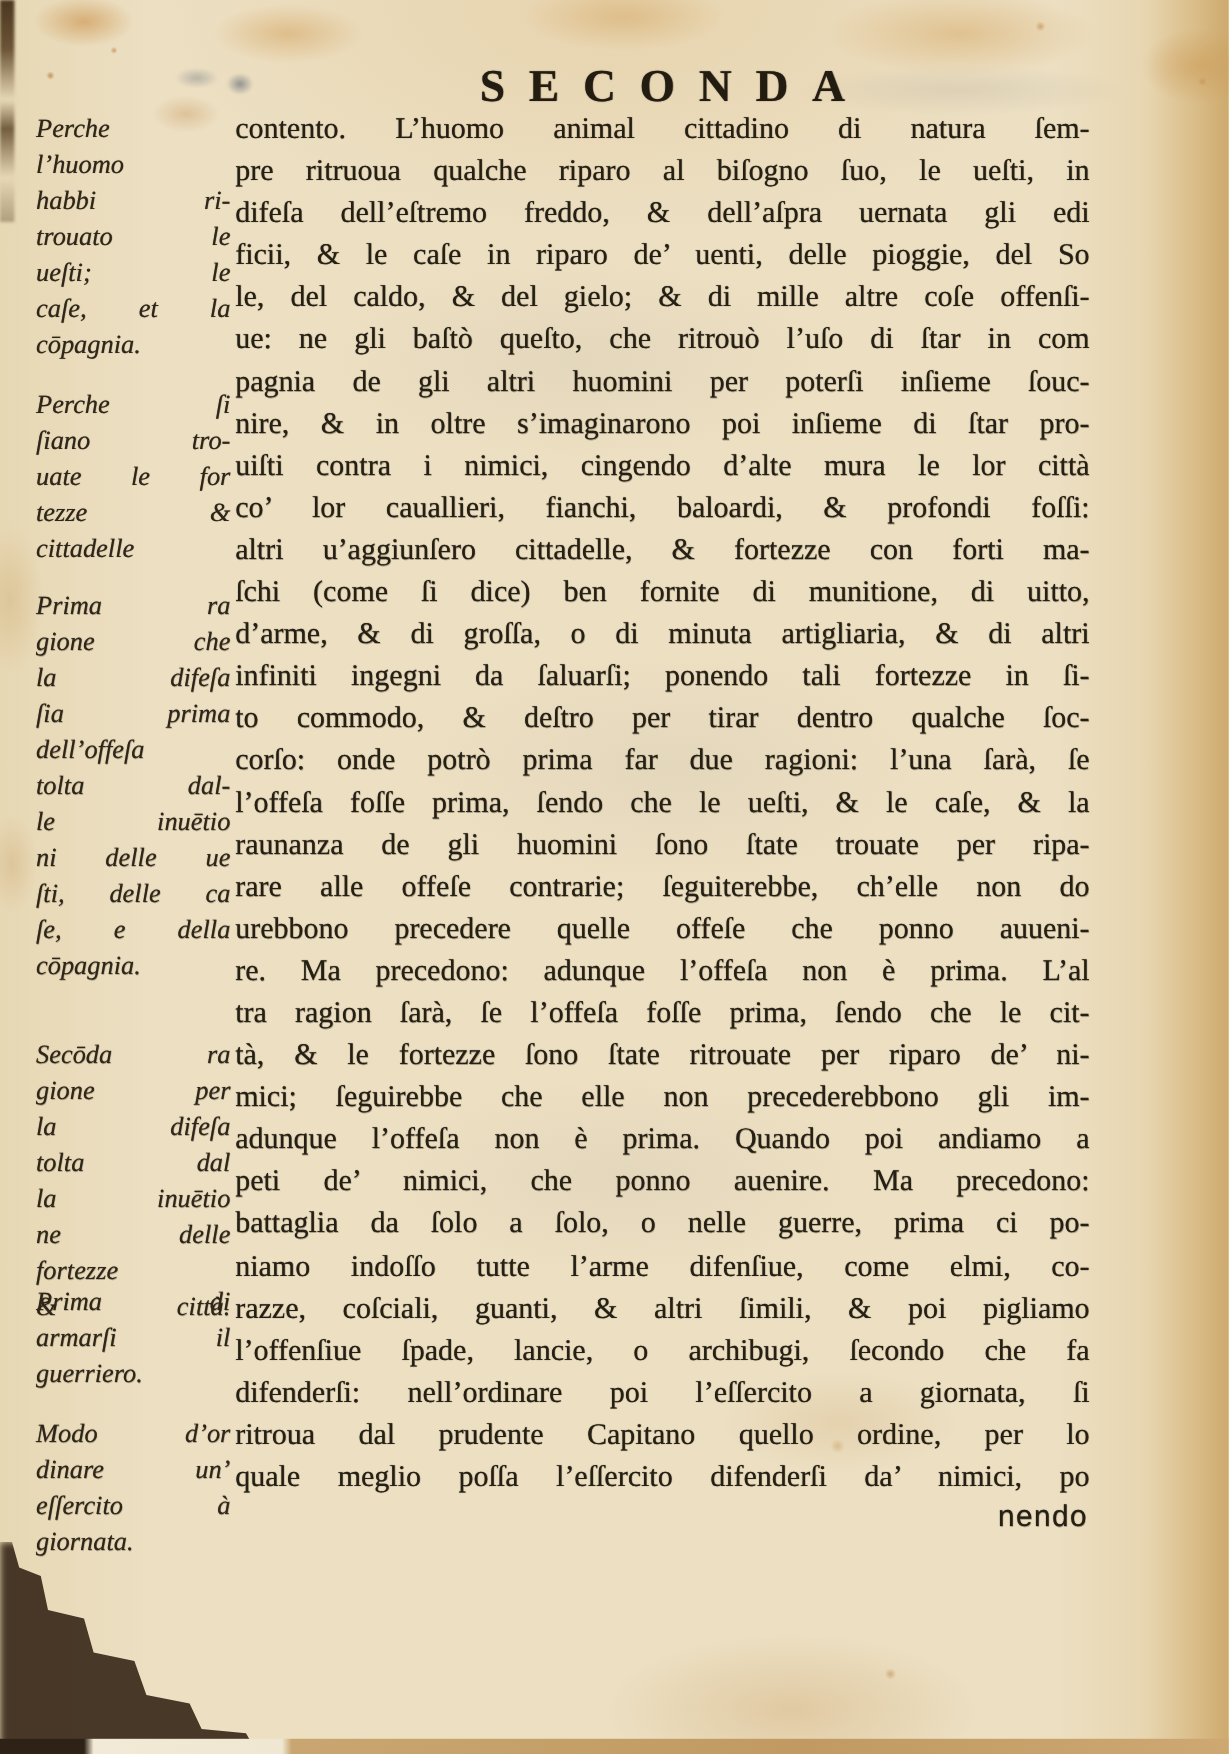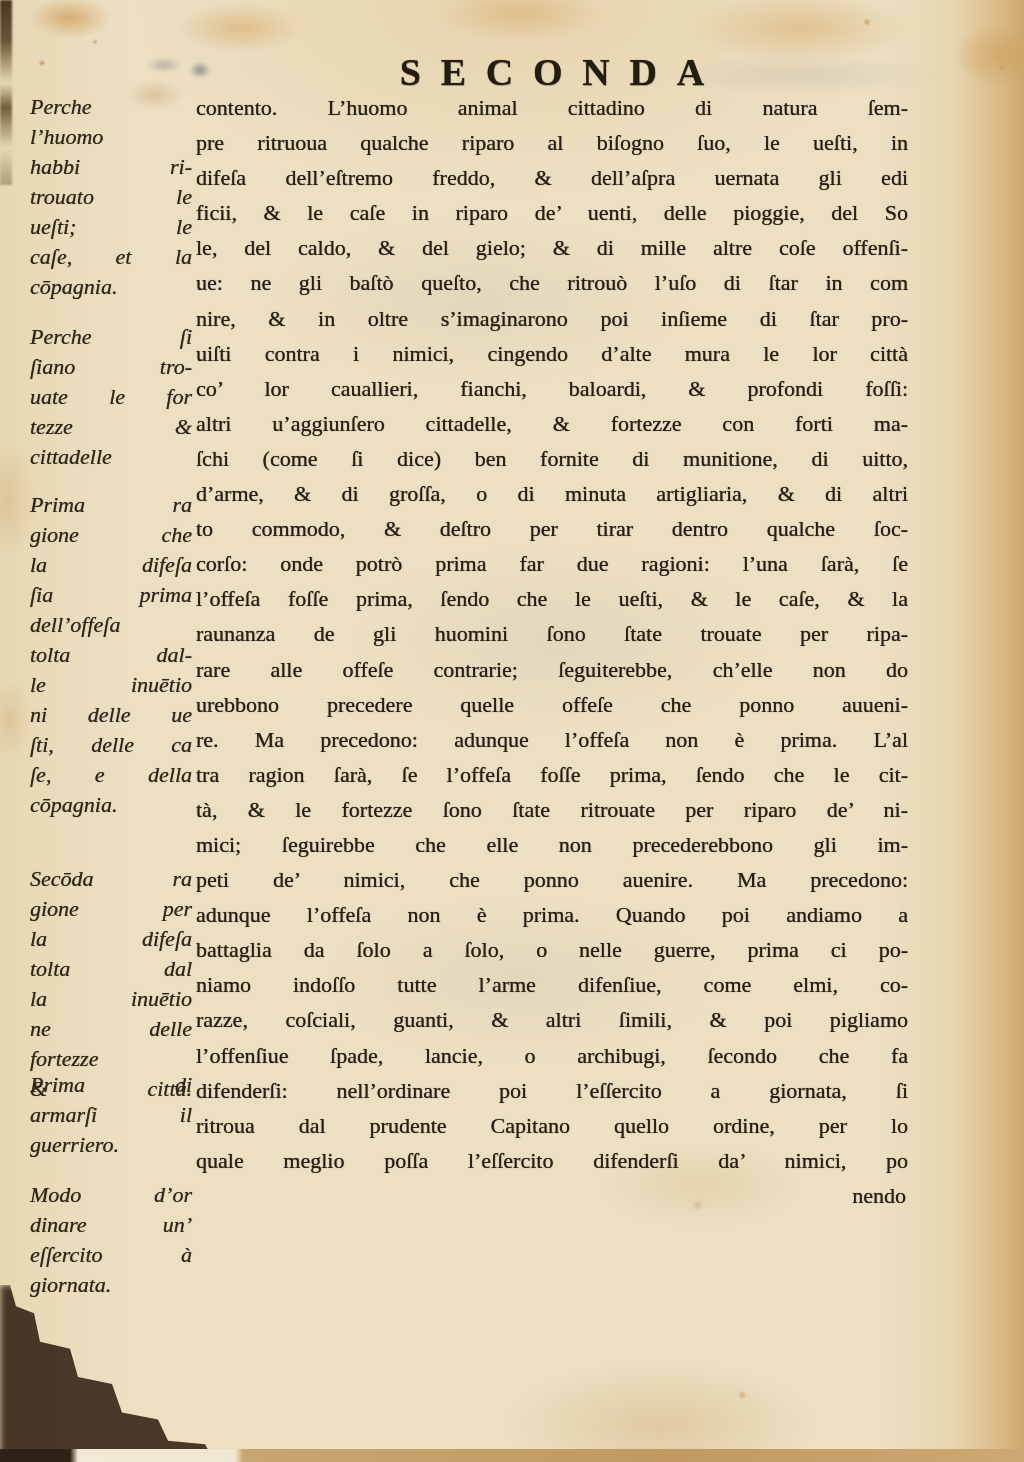--- a/index.html
+++ b/index.html
@@ -57,33 +57,34 @@
   .n1{top:92px}
   .n2{top:322px}
   .n3{top:490px}
   .n4{top:864px}
   .n5{top:1070px}
   .n6{top:1180px}
 
   
   .bodycol{
     position:absolute; left:196px; top:90px; width:712px;
-    font-size:22px;
+    font-size:25px;
     color:#262014;
     text-shadow:0 0 .9px rgba(38,32,20,.65), .45px .35px 0 rgba(38,32,20,.28);
   }
   .bl{
     height:35.1px; line-height:35.1px;
     text-align:justify; text-align-last:justify;
     overflow:hidden;
   }
   .catch{
     height:35.1px; line-height:35.1px;
     text-align:right; text-align-last:right;
     padding-right:2px;
+    font-family:Liberation Mono, monospace;
   }
 
   
   .smudge{
     position:absolute; left:138px; top:46px; width:95px; height:44px;
     background:
       radial-gradient(16px 13px at 62px 24px, rgba(70,85,105,.55), rgba(70,85,105,0) 70%),
       radial-gradient(26px 12px at 26px 19px, rgba(90,100,115,.35), rgba(90,100,115,0) 70%);
     filter:blur(1px);
   }
@@ -171,38 +172,40 @@
 eſſercito à
 giornata.</div>
 
   <div class="bodycol">
     <div class="bl">contento. L’huomo animal cittadino di natura ſem-</div>
     <div class="bl">pre ritruoua qualche riparo al biſogno ſuo, le ueſti, in</div>
     <div class="bl">difeſa dell’eſtremo freddo, &amp; dell’aſpra uernata gli edi</div>
     <div class="bl">ficii, &amp; le caſe in riparo de’ uenti, delle pioggie, del So</div>
     <div class="bl">le, del caldo, &amp; del gielo; &amp; di mille altre coſe offenſi-</div>
     <div class="bl">ue: ne gli baſtò queſto, che ritrouò l’uſo di ſtar in com</div>
+    <div class="bl">pagnia de gli altri huomini per poterſi inſieme ſouc-</div>
     <div class="bl">nire, &amp; in oltre s’imaginarono poi inſieme di ſtar pro-</div>
     <div class="bl">uiſti contra i nimici, cingendo d’alte mura le lor città</div>
     <div class="bl">co’ lor cauallieri, fianchi, baloardi, &amp; profondi foſſi:</div>
     <div class="bl">altri u’aggiunſero cittadelle, &amp; fortezze con forti ma-</div>
     <div class="bl">ſchi (come ſi dice) ben fornite di munitione, di uitto,</div>
     <div class="bl">d’arme, &amp; di groſſa, o di minuta artigliaria, &amp; di altri</div>
+    <div class="bl">infiniti ingegni da ſaluarſi; ponendo tali fortezze in ſi-</div>
     <div class="bl">to commodo, &amp; deſtro per tirar dentro qualche ſoc-</div>
     <div class="bl">corſo: onde potrò prima far due ragioni: l’una ſarà, ſe</div>
     <div class="bl">l’offeſa foſſe prima, ſendo che le ueſti, &amp; le caſe, &amp; la</div>
     <div class="bl">raunanza de gli huomini ſono ſtate trouate per ripa-</div>
     <div class="bl">rare alle offeſe contrarie; ſeguiterebbe, ch’elle non do</div>
     <div class="bl">urebbono precedere quelle offeſe che ponno auueni-</div>
     <div class="bl">re. Ma precedono: adunque l’offeſa non è prima. L’al</div>
     <div class="bl">tra ragion ſarà, ſe l’offeſa foſſe prima, ſendo che le cit-</div>
     <div class="bl">tà, &amp; le fortezze ſono ſtate ritrouate per riparo de’ ni-</div>
     <div class="bl">mici; ſeguirebbe che elle non precederebbono gli im-</div>
+    <div class="bl">adunque l’offeſa non è prima. Quando poi andiamo a</div>
     <div class="bl">peti de’ nimici, che ponno auenire. Ma precedono:</div>
-    <div class="bl">adunque l’offeſa non è prima. Quando poi andiamo a</div>
     <div class="bl">battaglia da ſolo a ſolo, o nelle guerre, prima ci po-</div>
     <div class="bl">niamo indoſſo tutte l’arme difenſiue, come elmi, co-</div>
     <div class="bl">razze, coſciali, guanti, &amp; altri ſimili, &amp; poi pigliamo</div>
     <div class="bl">l’offenſiue ſpade, lancie, o archibugi, ſecondo che fa</div>
     <div class="bl">difenderſi: nell’ordinare poi l’eſſercito a giornata, ſi</div>
     <div class="bl">ritroua dal prudente Capitano quello ordine, per lo</div>
     <div class="bl">quale meglio poſſa l’eſſercito difenderſi da’ nimici, po</div>
     <div class="catch">nendo</div>
   </div>
 

